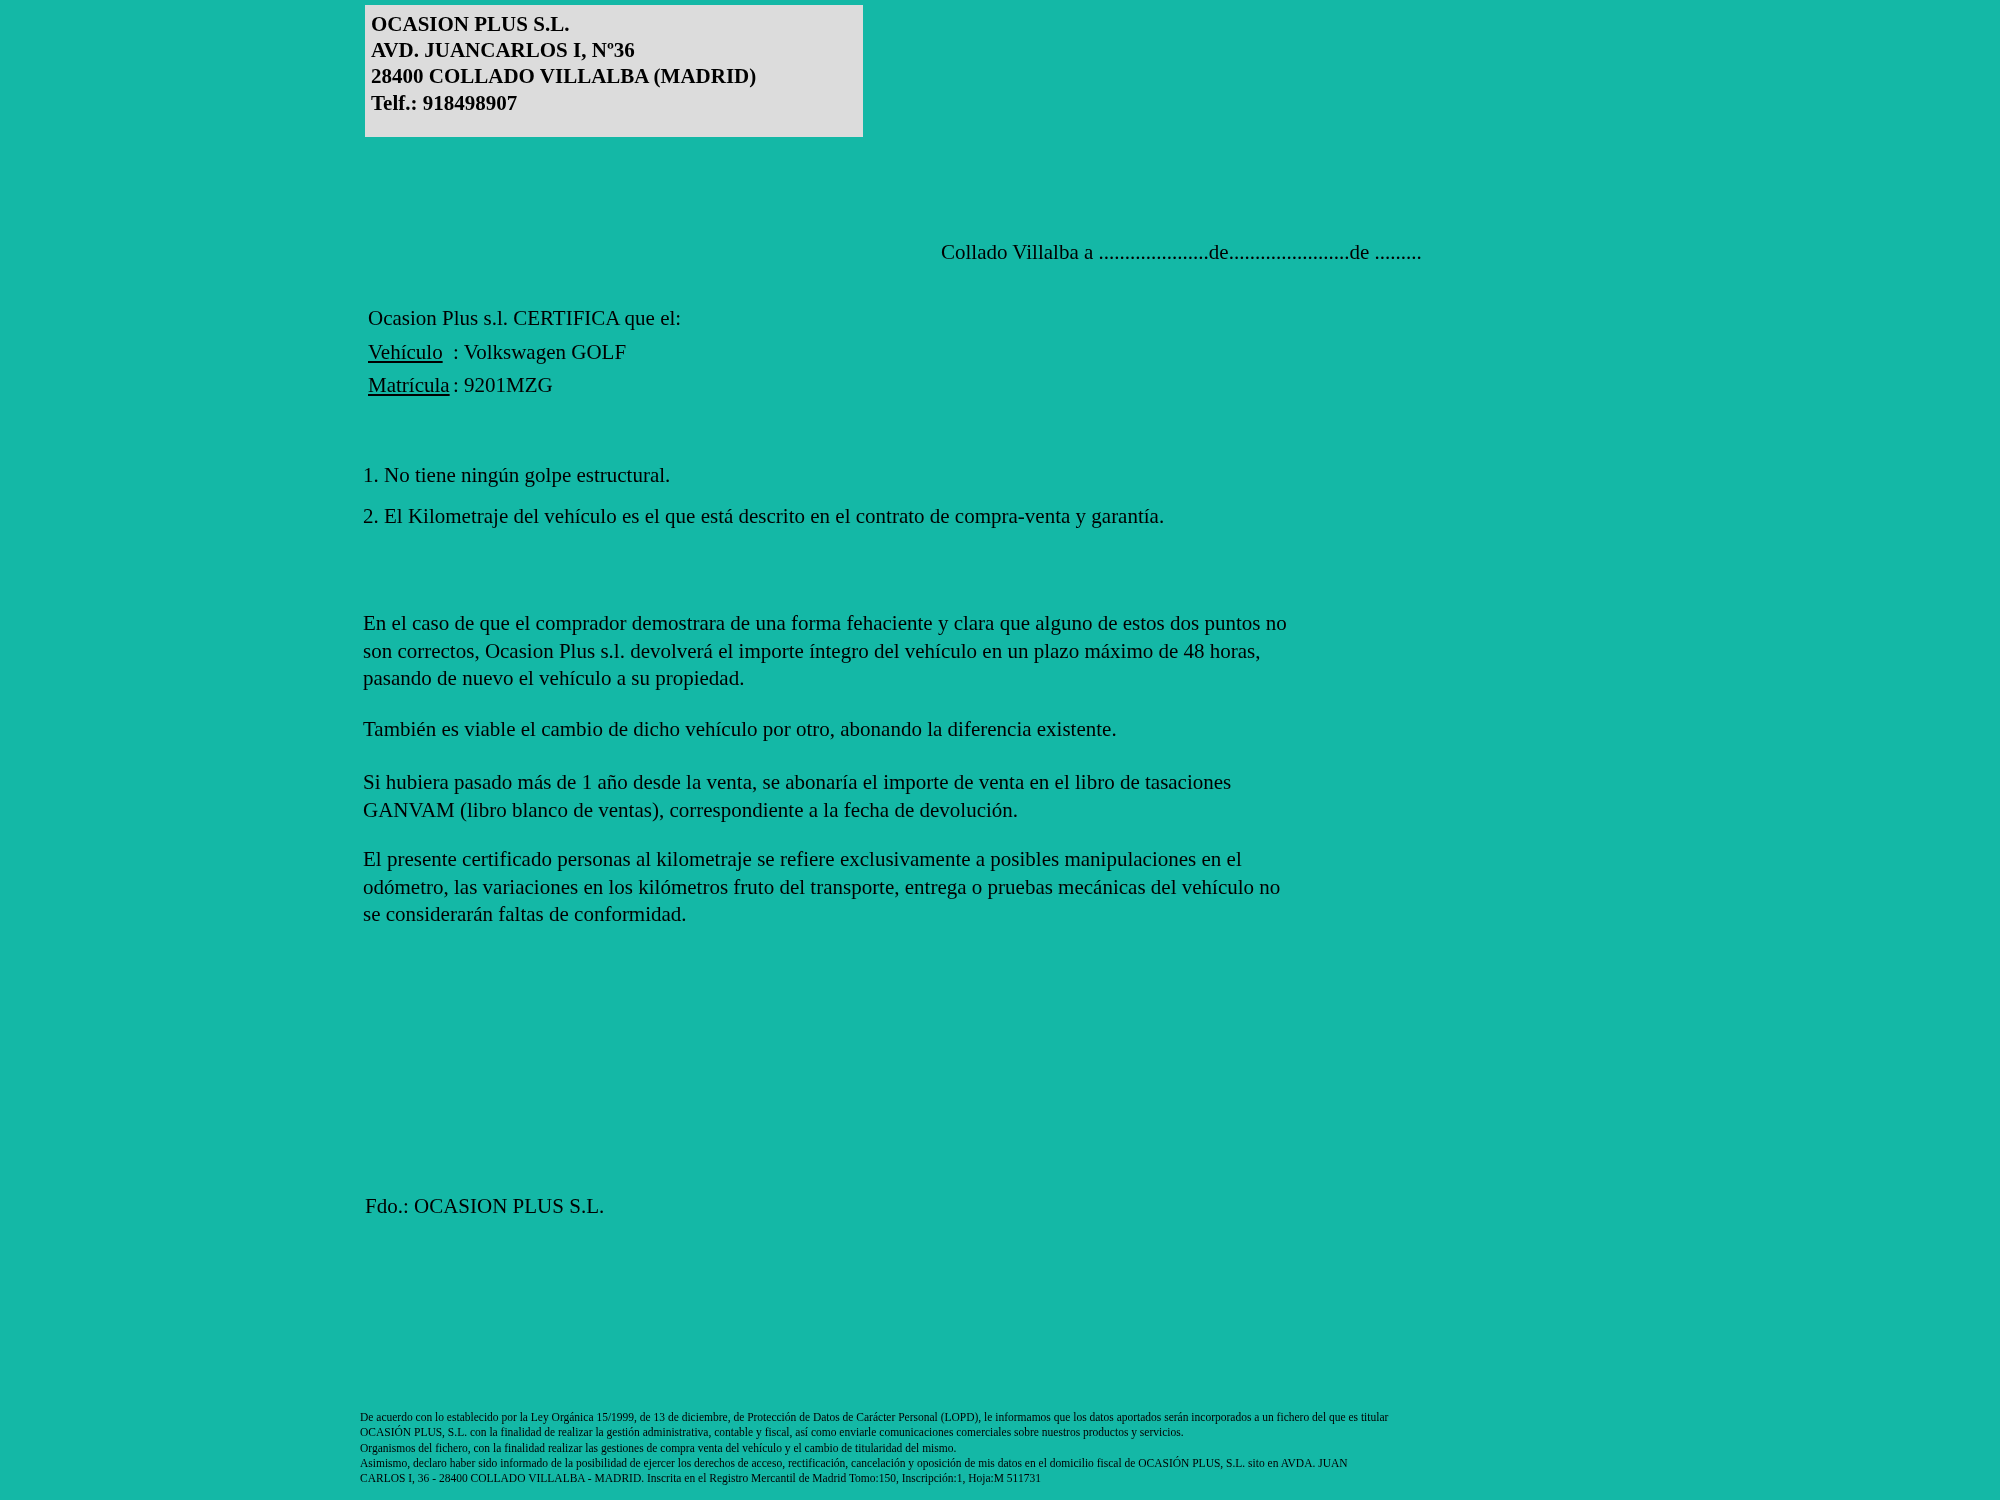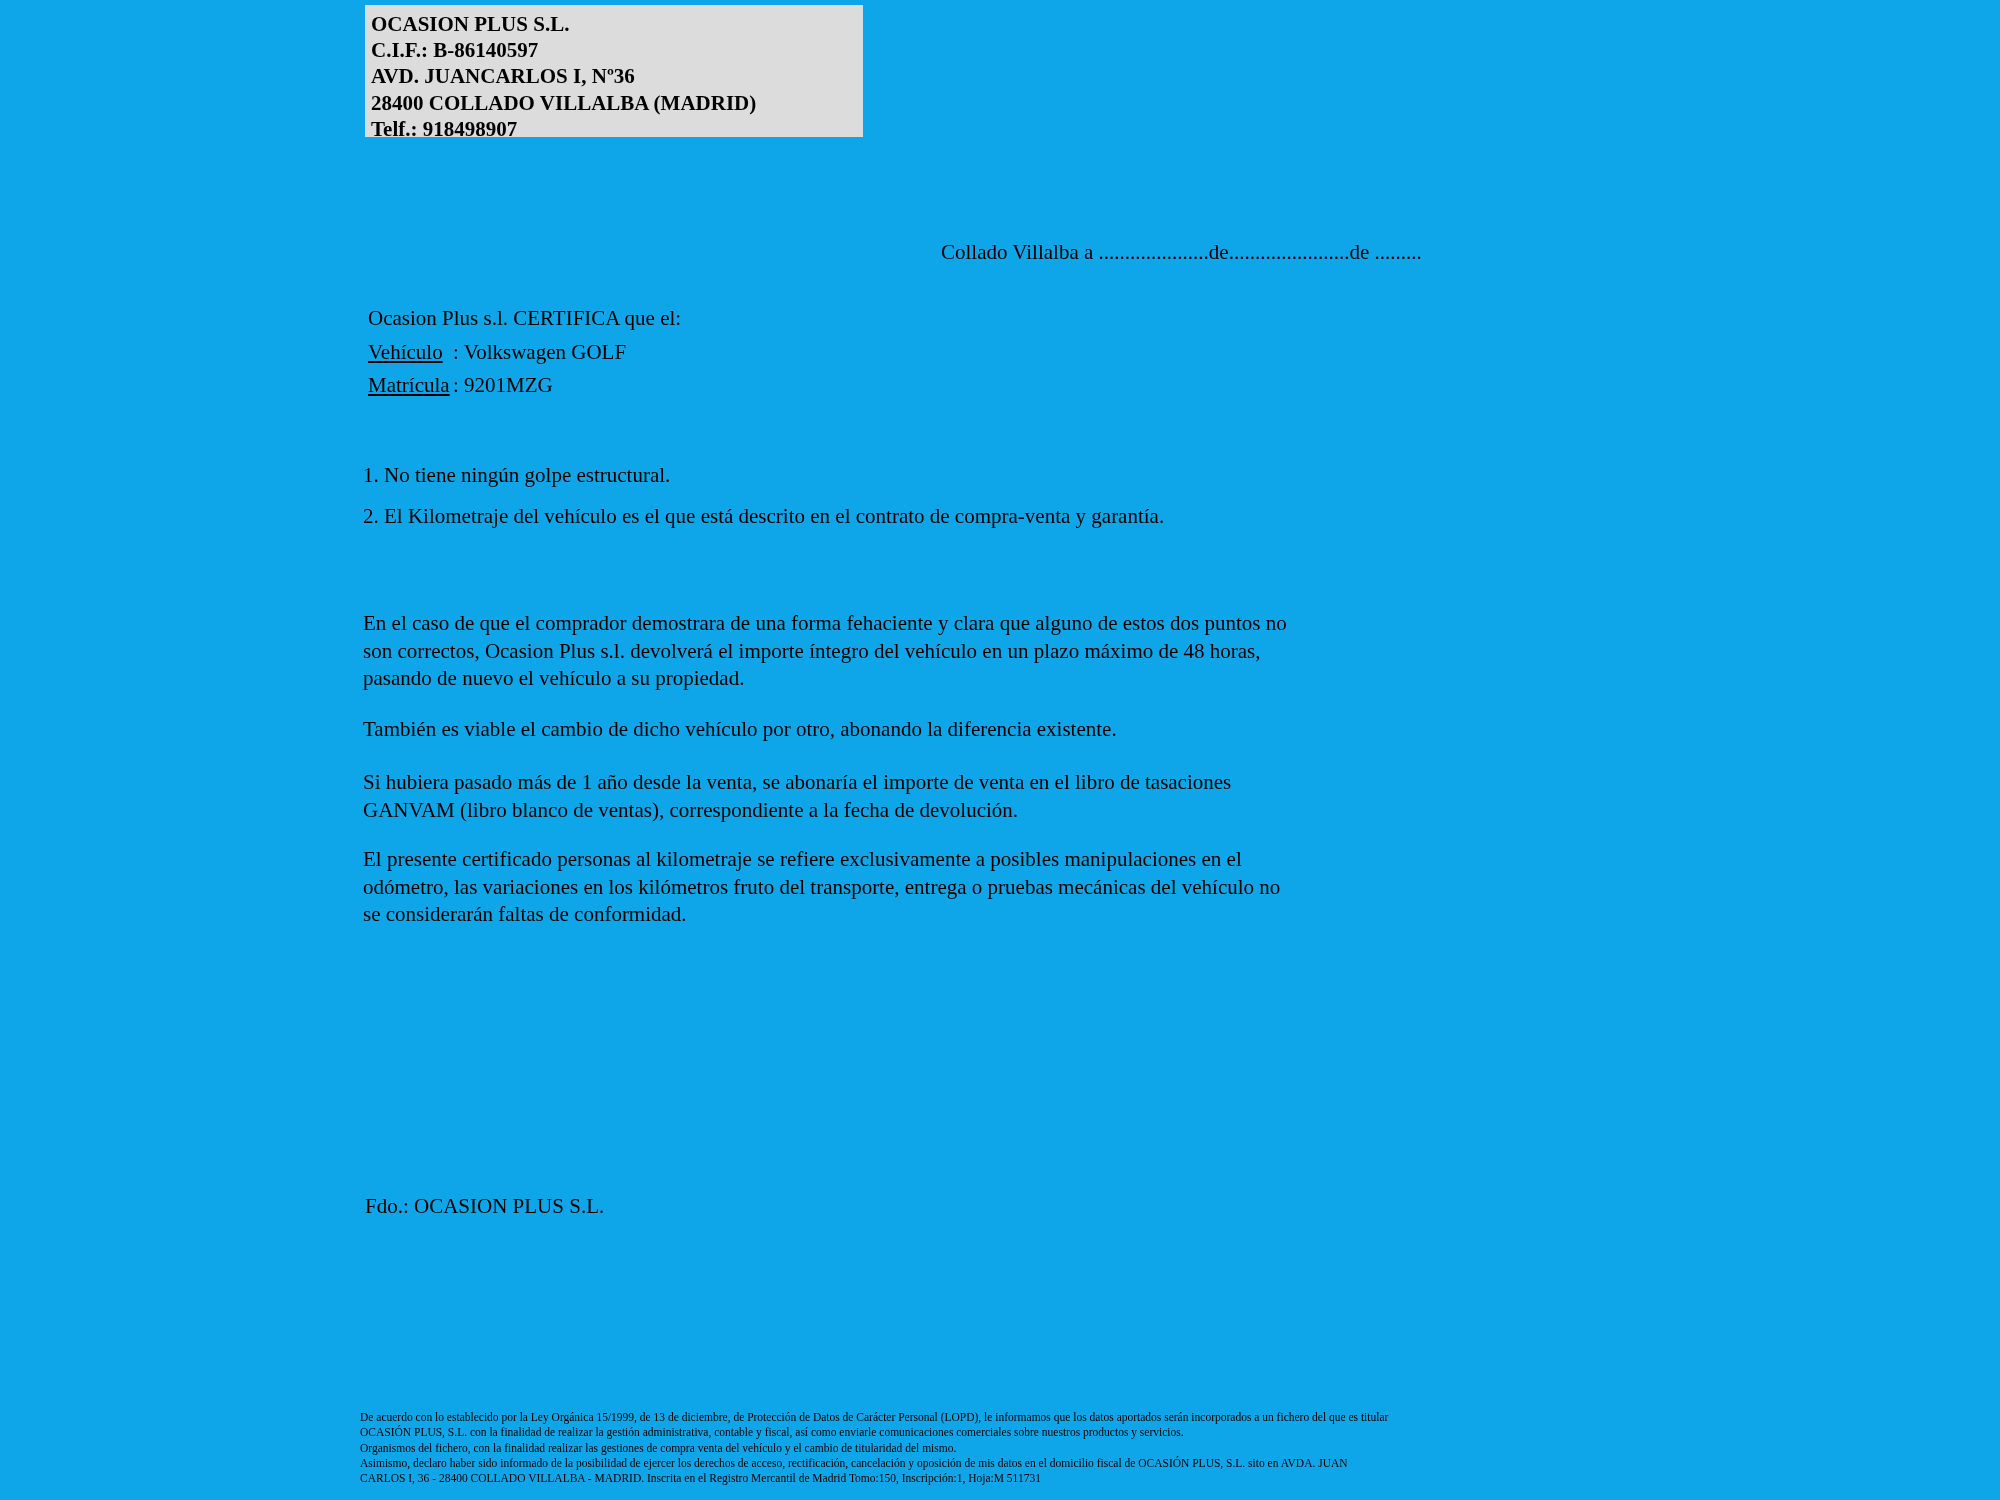--- a/index.html
+++ b/index.html
@@ -4,21 +4,21 @@
 <style>
   html, body {
     margin: 0;
     padding: 0;
     background: #ffffff;
   }
   .page {
     position: relative;
     width: 2000px;
     height: 1500px;
-    background: #0ea5e9;
+    background: #14b8a6;
     font-family: "Liberation Serif", "DejaVu Serif", serif;
     color: #000000;
     overflow: hidden;
     text-decoration: underline;
   }
   .abs { position: absolute; }
 
   .company-box {
     left: 365px;
     top: 5px;
@@ -96,21 +96,20 @@
     white-space: nowrap;
   }
 </style>
 </head>
 <body>
 
 <div class="page">
 
   <div class="abs company-box" style="background: rgb(220, 220, 220);">
     <div class="line">OCASION PLUS S.L.</div>
-    <div class="line">C.I.F.: B-86140597</div>
     <div class="line">AVD. JUANCARLOS I, Nº36</div>
     <div class="line">28400 COLLADO VILLALBA (MADRID)</div>
     <div class="line">Telf.: 918498907</div>
   </div>
 
   <div class="abs date-line">Collado Villalba a .....................de.......................de .........</div>
 
   <div class="abs certify">
     <div class="row">
       <span>Ocasion Plus s.l. CERTIFICA que el:</span>

